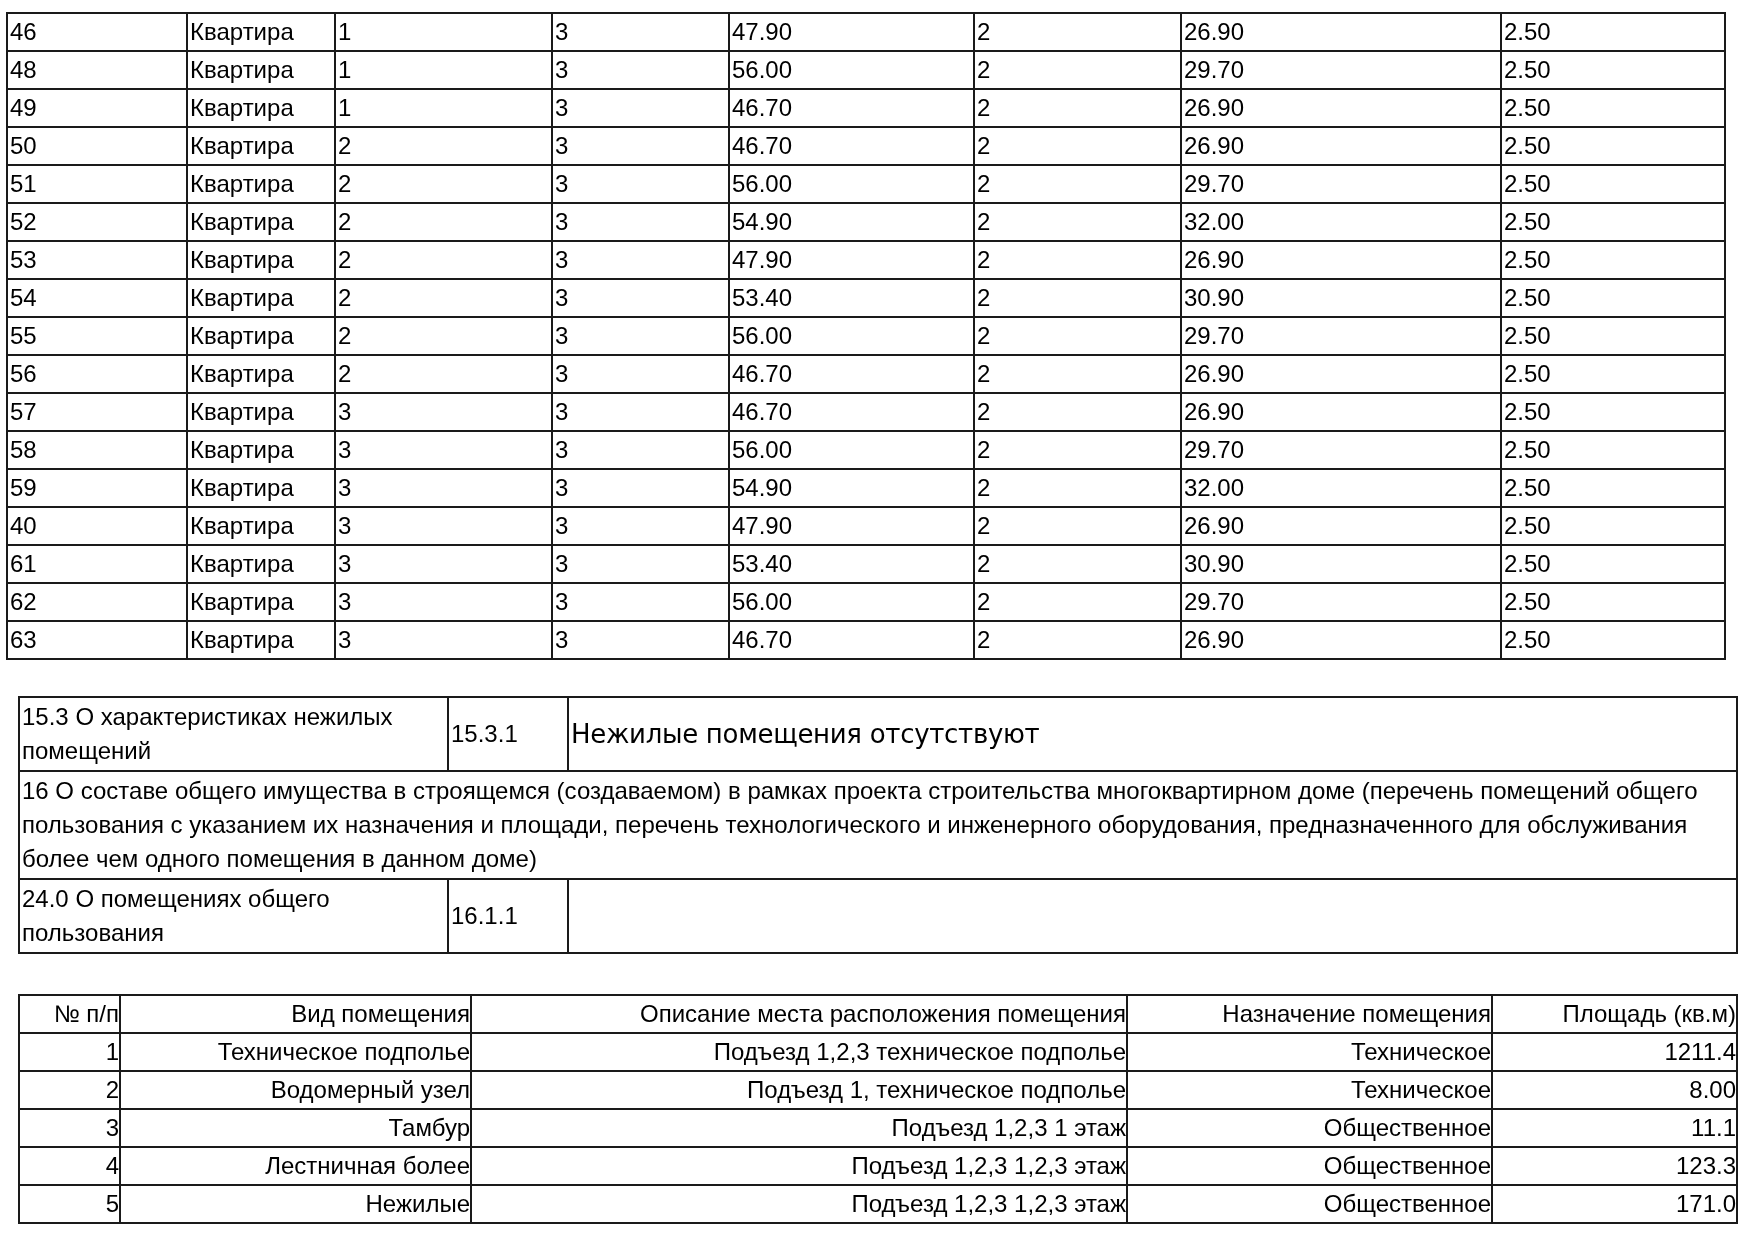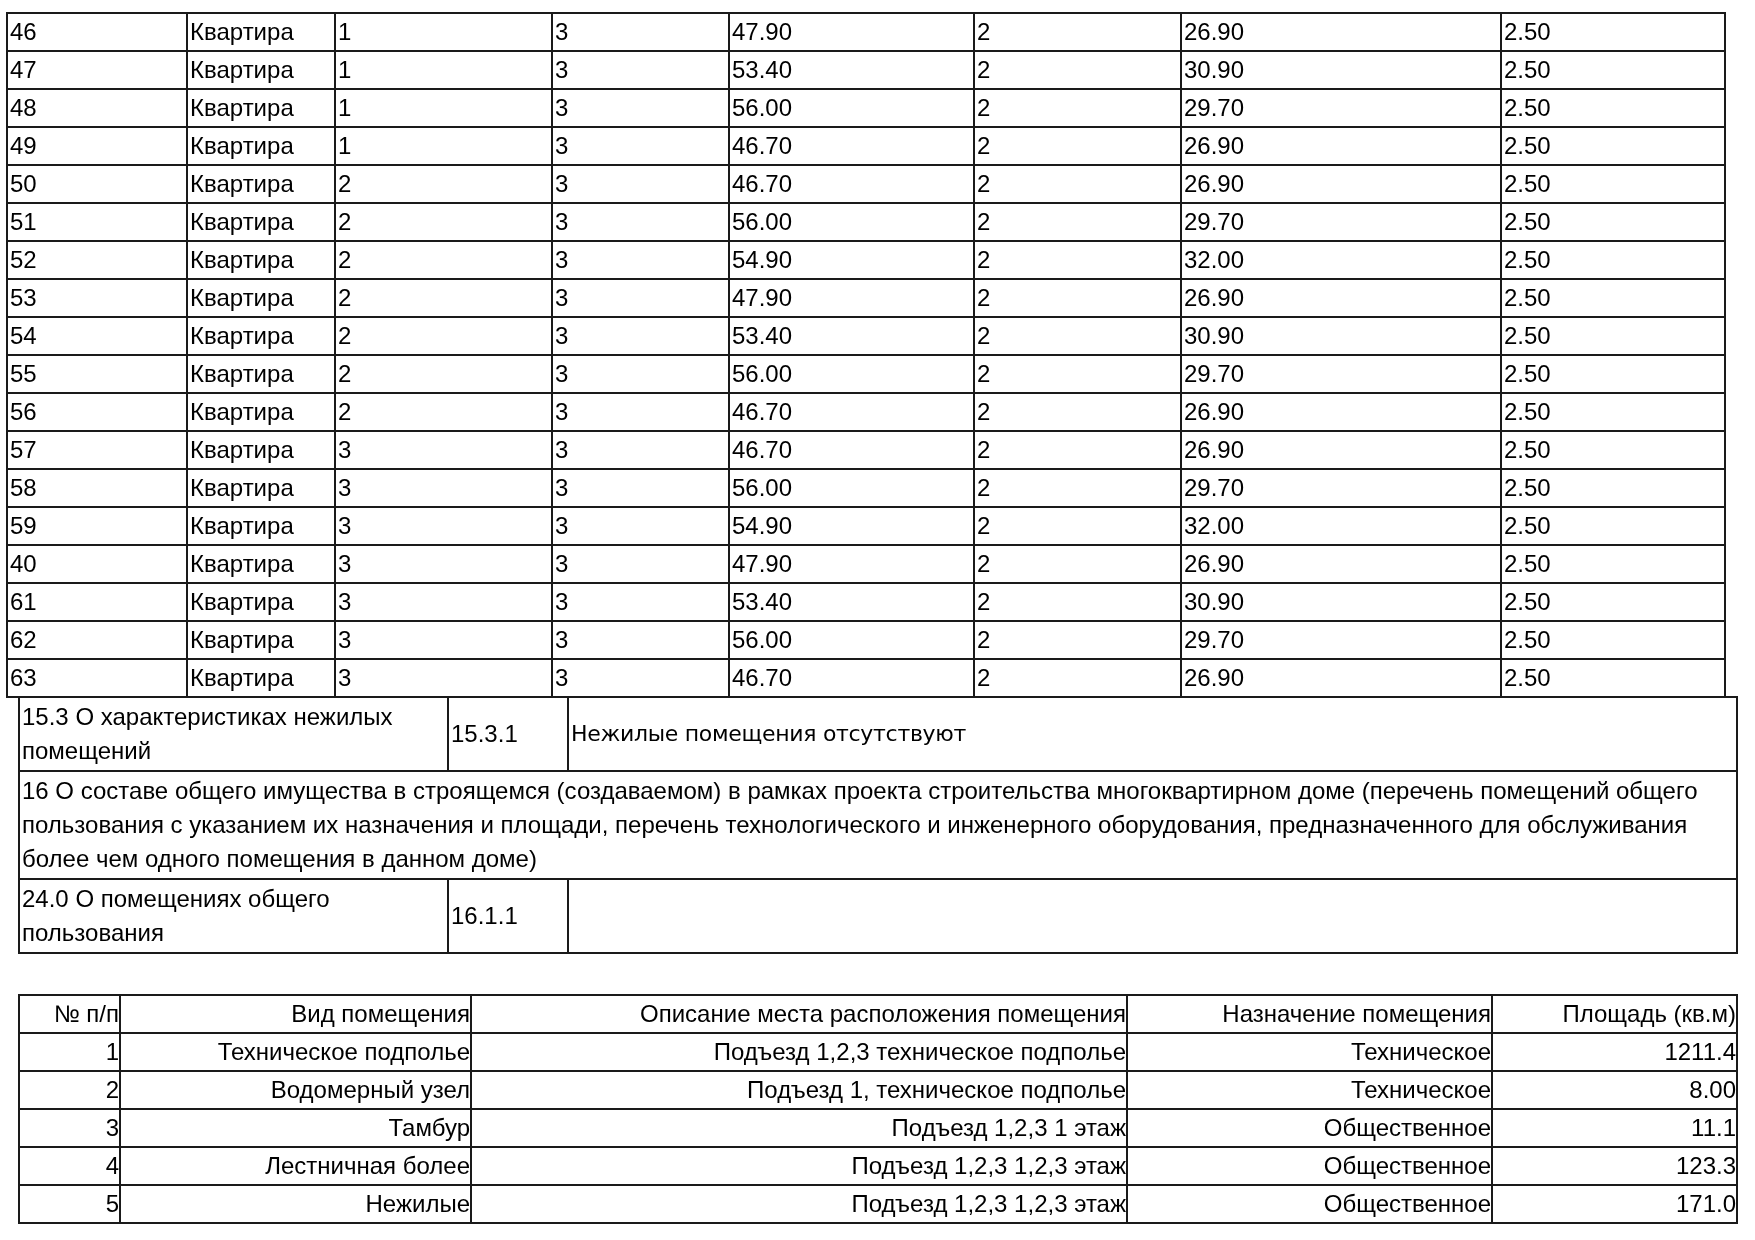--- a/index.html
+++ b/index.html
@@ -8,21 +8,21 @@
   table { border-collapse: collapse; position: absolute; table-layout: fixed; }
   td { border: 2px solid #1a1a1a; padding: 0 0 0 2px; vertical-align: middle;
        font-size: 24px; line-height: 28px; white-space: nowrap; overflow: hidden; }
   #apartments { left: 6px; top: 12px; width: 1718px; }
   #apartments td { height: 36px; }
   #sections { left: 18px; top: 696px; width: 1718px; }
   #sections td.wrap { white-space: normal; line-height: 34px; }
   .r153 td { height: 72px; }
   .r16 td { height: 106px; line-height: 35px; }
   .r161 td { height: 72px; }
-  .bold-note { font-family: "DejaVu Sans", sans-serif; font-size: 22px; letter-spacing: -0.3px; }
+  .bold-note { font-family: "DejaVu Sans", sans-serif; font-size: 26px; letter-spacing: -0.3px; }
   #common { left: 18px; top: 994px; width: 1718px; text-align: right; }
   #common td { height: 36px; }
   .hdr td { height: 36px; }
 </style>
 </head>
 <body>
 
 <table id="apartments">
   <colgroup>
     <col style="width:180px">
@@ -36,30 +36,20 @@
   </colgroup>
   <tbody id="apt-body">
       <tr>
         <td>46</td>
         <td>Квартира</td>
         <td>1</td>
         <td>3</td>
         <td>47.90</td>
         <td>2</td>
         <td>26.90</td>
-        <td>2.50</td>
-      </tr>
-      <tr>
-        <td>47</td>
-        <td>Квартира</td>
-        <td>1</td>
-        <td>3</td>
-        <td>53.40</td>
-        <td>2</td>
-        <td>30.90</td>
         <td>2.50</td>
       </tr>
       <tr>
         <td>48</td>
         <td>Квартира</td>
         <td>1</td>
         <td>3</td>
         <td>56.00</td>
         <td>2</td>
         <td>29.70</td>

